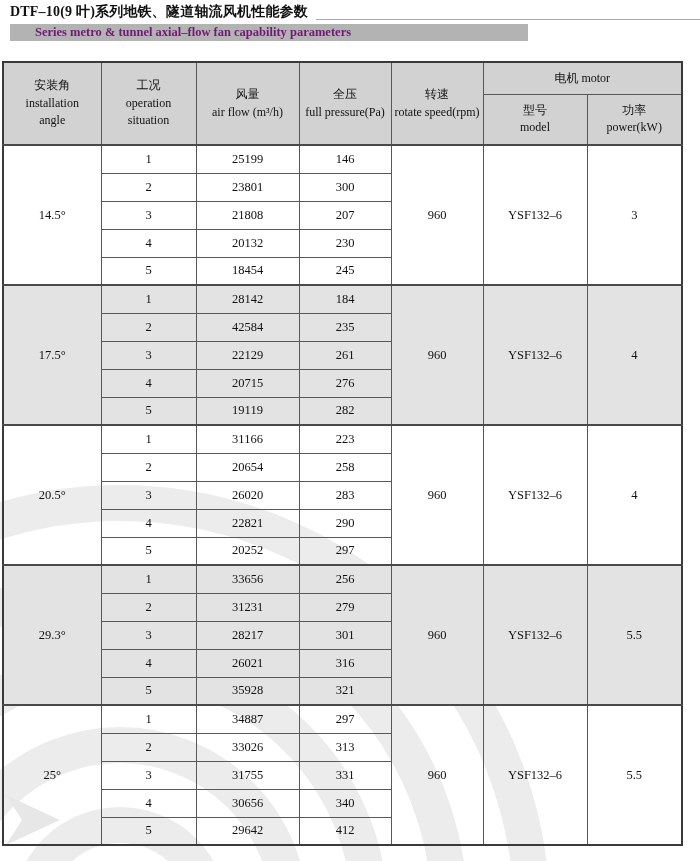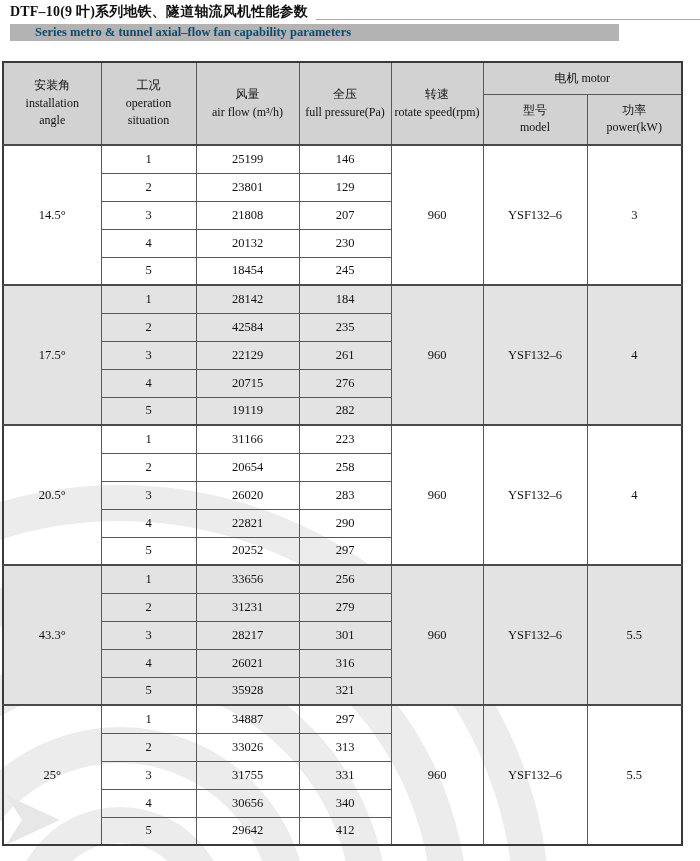--- a/index.html
+++ b/index.html
@@ -38,27 +38,27 @@
     text-align: right;
   }
   .title-rule {
     flex: 1 1 auto;
     border-bottom: 1px solid #a9a9a9;
     margin: 0 0 2px 8px;
     height: 0;
   }
   .subtitle-bar {
     margin: 2px 0 0 10px;
-    width: 609px; height: 17px;
+    width: 518px; height: 17px;
     background: #b3b3b3;
     font-weight: bold;
     font-size: 12.5px;
     line-height: 17px;
     padding-left: 25px;
-    color: #0c4a6e;
+    color: #701a75;
   }
 
   table.params {
     margin: 20px 0 0 2px;
     border-collapse: collapse;
     table-layout: fixed;
     width: 679px;
     background: transparent;
   }
   .params th, .params td {
@@ -158,21 +158,21 @@
           <td>1</td>
           <td>25199</td>
           <td>146</td>
           <td rowspan="5">960</td>
           <td rowspan="5">YSF132–6</td>
           <td rowspan="5">3</td>
         </tr>
         <tr>
           <td>2</td>
           <td>23801</td>
-          <td>129</td>
+          <td>300</td>
         </tr>
         <tr>
           <td>3</td>
           <td>21808</td>
           <td>207</td>
         </tr>
         <tr>
           <td>4</td>
           <td>20132</td>
           <td>230</td>
@@ -243,21 +243,21 @@
         </tr>
         <tr>
           <td>5</td>
           <td>20252</td>
           <td>297</td>
         </tr>
       </tbody>
 
       <tbody class="shaded">
         <tr>
-          <td rowspan="5">43.3°</td>
+          <td rowspan="5">29.3°</td>
           <td>1</td>
           <td>33656</td>
           <td>256</td>
           <td rowspan="5">960</td>
           <td rowspan="5">YSF132–6</td>
           <td rowspan="5">5.5</td>
         </tr>
         <tr>
           <td>2</td>
           <td>31231</td>

